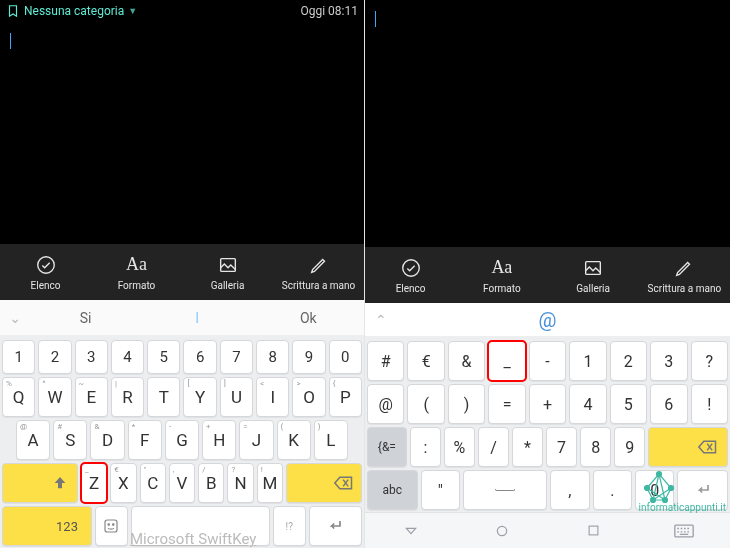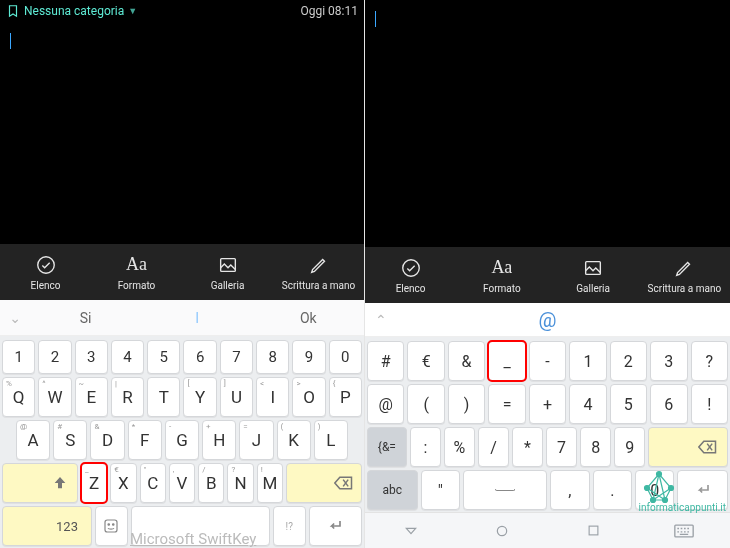--- a/index.html
+++ b/index.html
@@ -32,21 +32,21 @@
   .keyboard { background: #eceef0; padding: 4px 2px 2px 2px; display: flex; flex-direction: column; gap: 3px; }
   .kb-row { display: flex; gap: 3px; }
   .key {
     flex: 1; background: #fff; border-radius: 4px; border: 1px solid #d5d7da;
     height: 40px; display: flex; flex-direction: column; align-items: center; justify-content: center;
     font-size: 17px; color: #333; position: relative;
     box-shadow: 0 1px 0 rgba(0,0,0,.05);
   }
   .key.num-row { height: 34px; font-size: 15px; }
   .key .hint { position: absolute; top: 1px; left: 3px; font-size: 8px; color: #999; }
-  .key.shift, .key.backspace, .key.mode { background: #fef9c3; color: #555; flex: 1.4; padding-left: 40px; }
+  .key.shift, .key.backspace, .key.mode { background: #fde047; color: #555; flex: 1.4; padding-left: 40px; }
   .key.space { flex: 4; }
   .key.enter { flex: 1.5; color: #888; }
   .key.highlighted { outline: 2px solid #f00; outline-offset: -1px; }
   .kb-sym .key { font-size: 16px; }
   .key.sym-mode { background: #cfd3d8; font-size: 12px; flex: 1.3; }
   .key.spacebar-sym { flex: 2.2; }
   .key .bar-glyph { display: inline-block; width: 20px; height: 2px; border: 1px solid #888; border-top: none; border-radius: 0 0 3px 3px; }
 
   .nav-bar { height: 36px; background: #f5f6f8; display: flex; align-items: center; justify-content: space-around; border-top: 1px solid #e3e3e3; }
   .nav-btn { width: 22px; height: 22px; color: #9aa0a6; display: flex; align-items: center; justify-content: center; }

